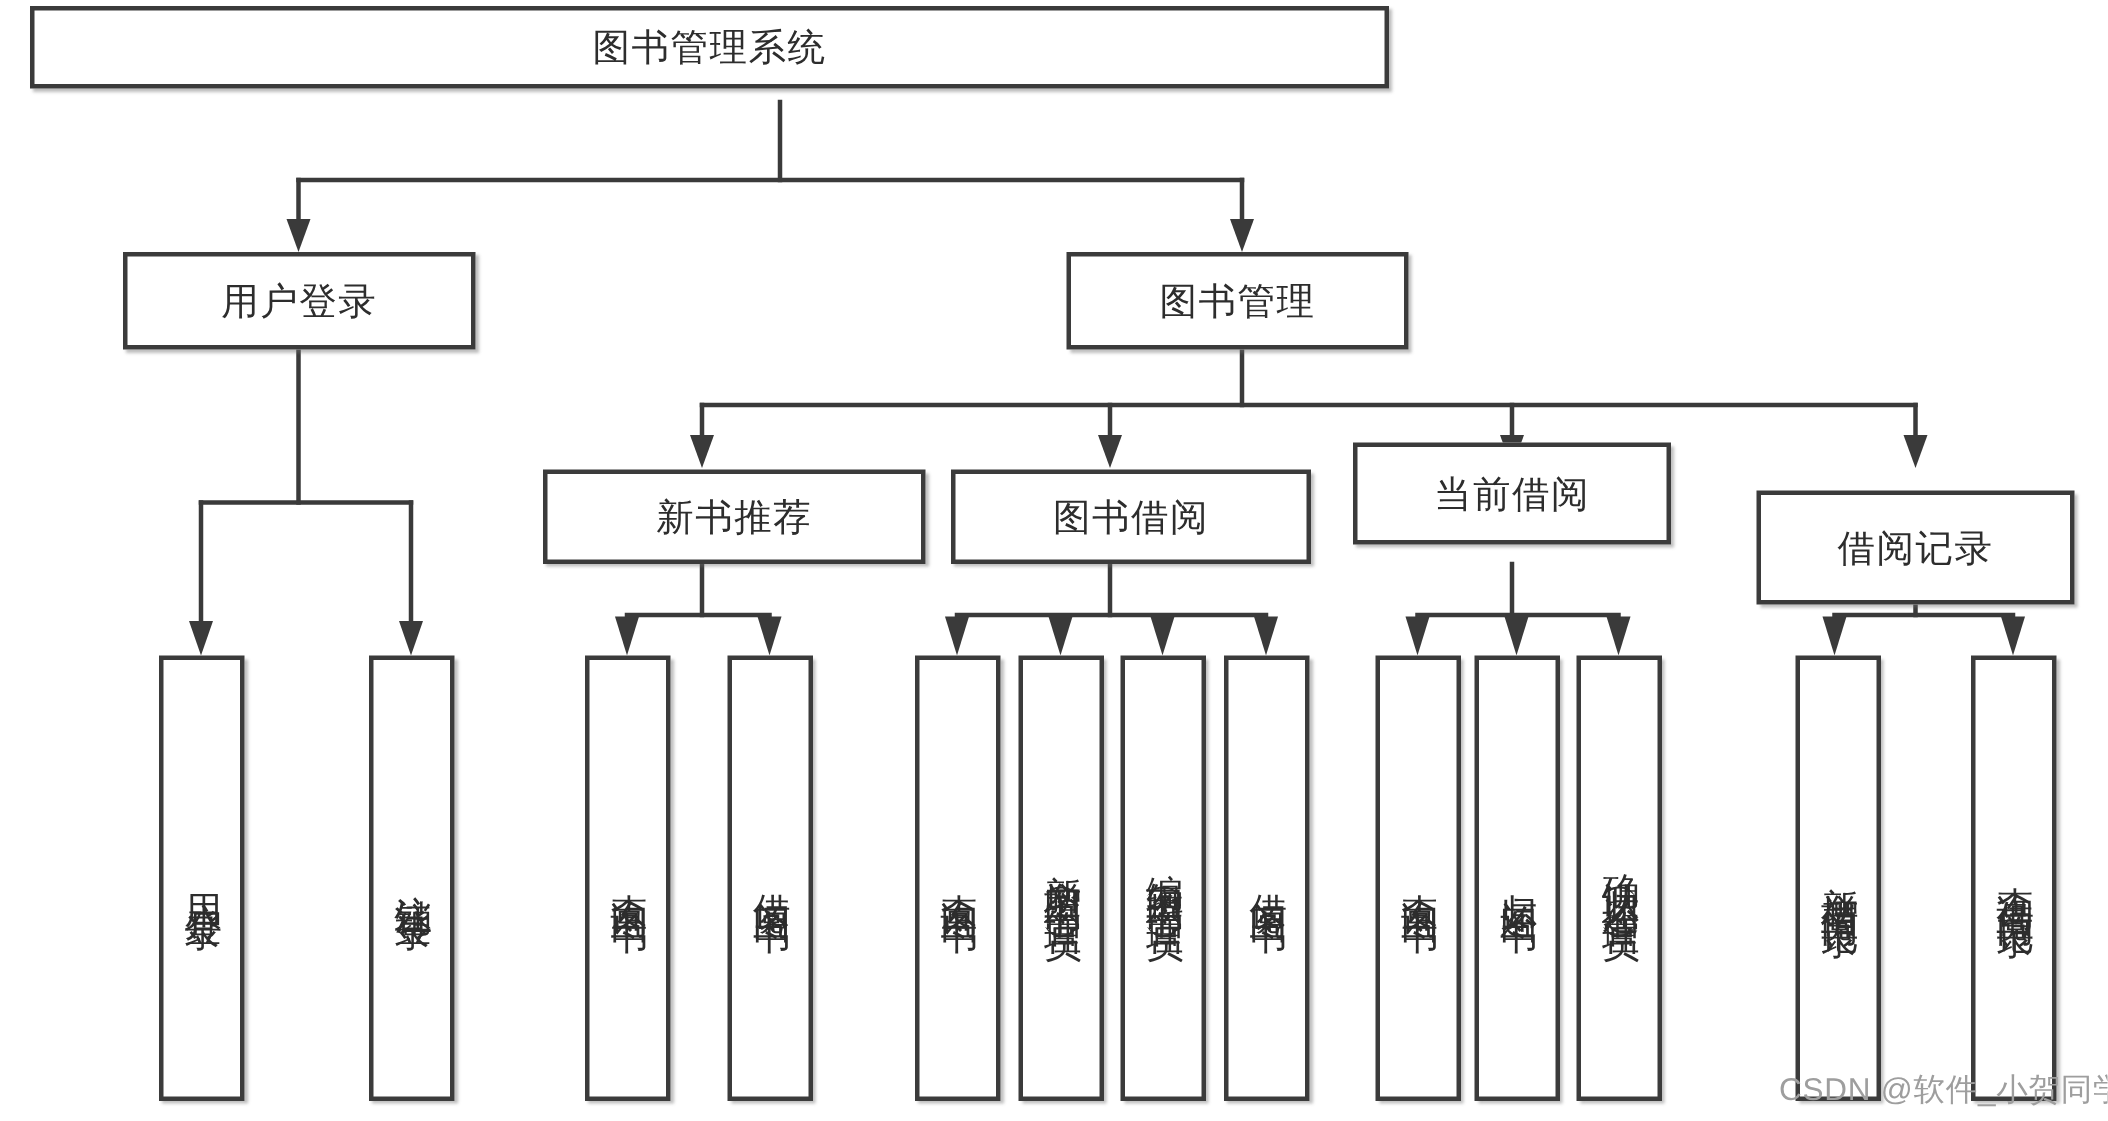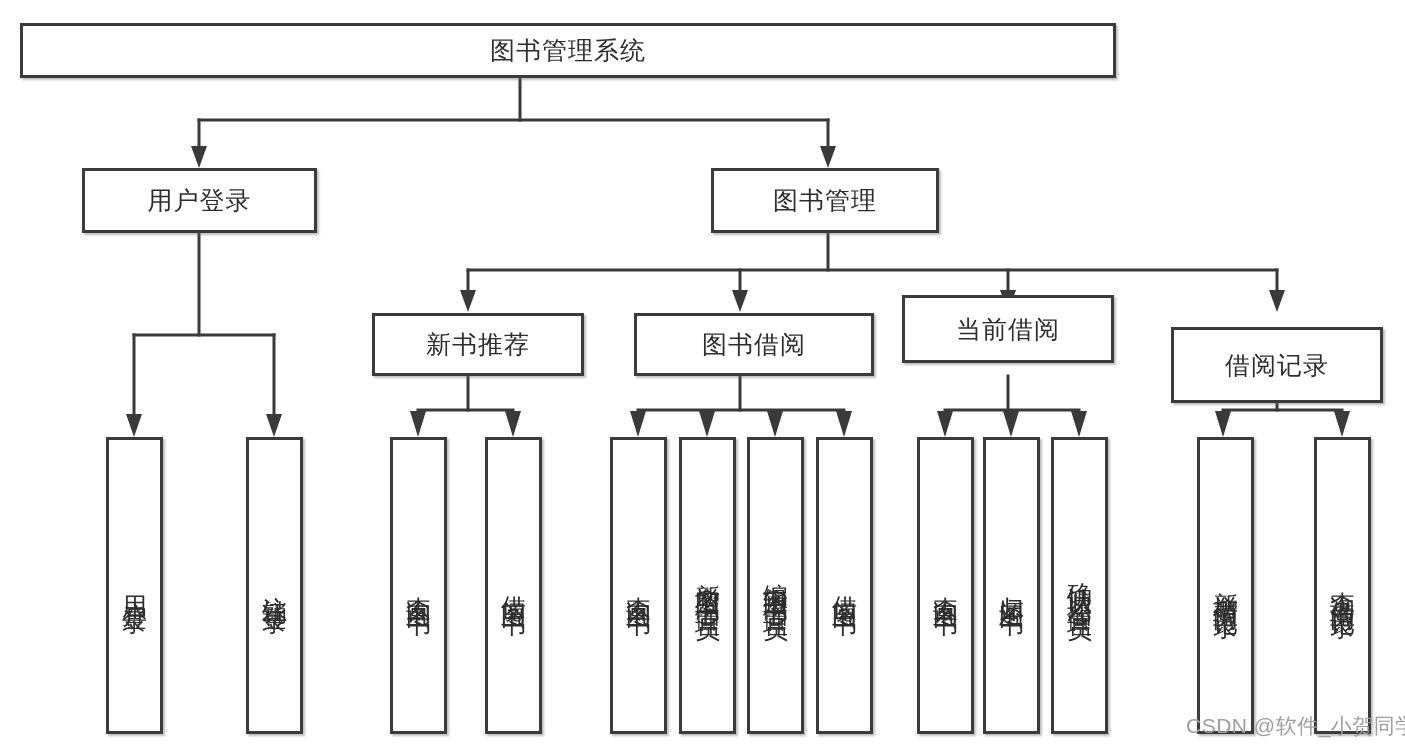--- a/index.html
+++ b/index.html
@@ -81,26 +81,26 @@
       <polygon points="767,411 783,411 775,437"></polygon>
       <polygon points="836,411 852,411 844,437"></polygon>
       <polygon points="937,411 953,411 945,437"></polygon>
       <polygon points="1003,411 1019,411 1011,437"></polygon>
       <polygon points="1071,411 1087,411 1079,437"></polygon>
       <polygon points="1215,411 1231,411 1223,437"></polygon>
       <polygon points="1334,411 1350,411 1342,437"></polygon>
     </g>
   </svg>
 
-  <div class="node h" style="left:20px;top:23px;width:1096px;height:55px">图书管理系统</div>
+  <div class="node h" style="left:20px;top:4px;width:906px;height:55px">图书管理系统</div>
 
   <div class="node h" style="left:82px;top:168px;width:235px;height:65px">用户登录</div>
   <div class="node h" style="left:711px;top:168px;width:228px;height:65px">图书管理</div>
 
-  <div class="node h" style="left:372px;top:313px;width:212px;height:63px">新书推荐</div>
+  <div class="node h" style="left:362px;top:313px;width:255px;height:63px">新书推荐</div>
   <div class="node h" style="left:634px;top:313px;width:240px;height:63px">图书借阅</div>
   <div class="node h" style="left:902px;top:295px;width:212px;height:68px">当前借阅</div>
   <div class="node h" style="left:1171px;top:327px;width:212px;height:76px">借阅记录</div>
 
   <div class="node v" style="left:106px;top:437px;width:57px;height:297px">用户登录</div>
   <div class="node v" style="left:246px;top:437px;width:57px;height:297px">注销登录</div>
 
   <div class="node v" style="left:390px;top:437px;width:57px;height:297px">查询图书</div>
   <div class="node v" style="left:485px;top:437px;width:57px;height:297px">借阅图书</div>
 

